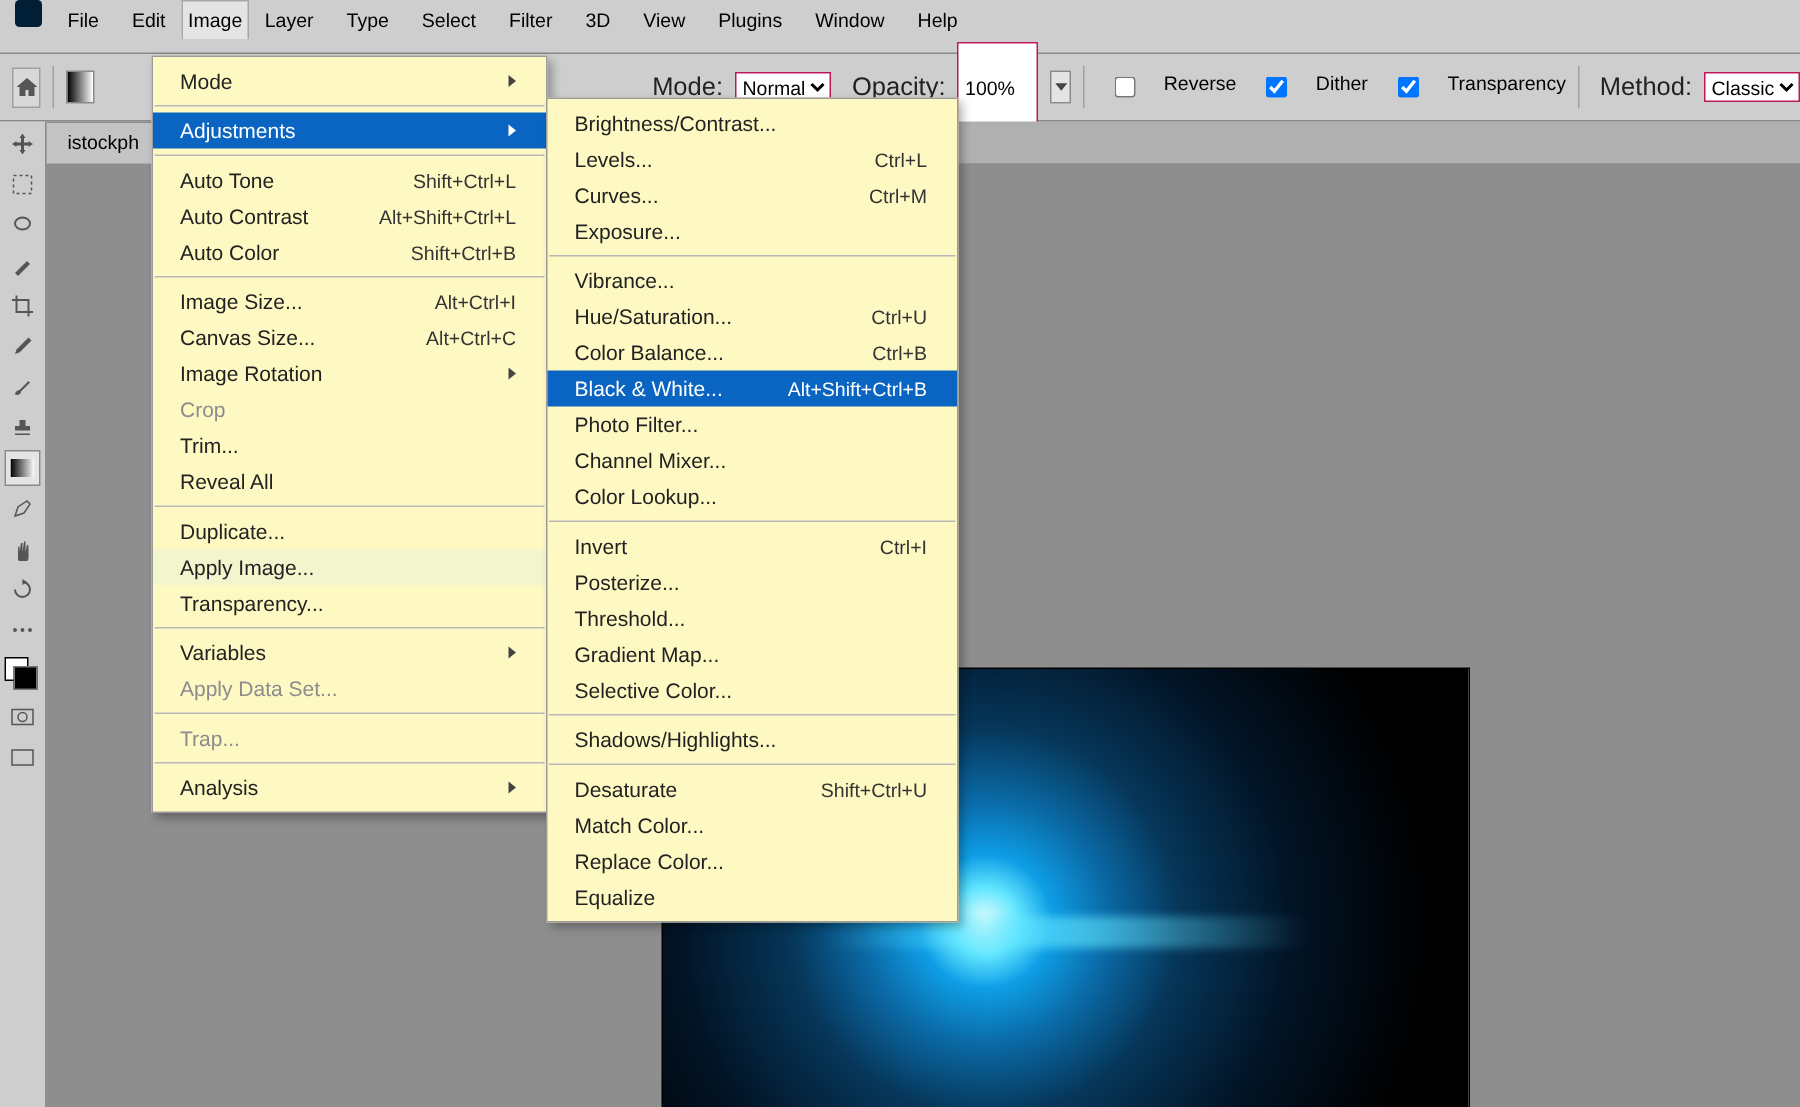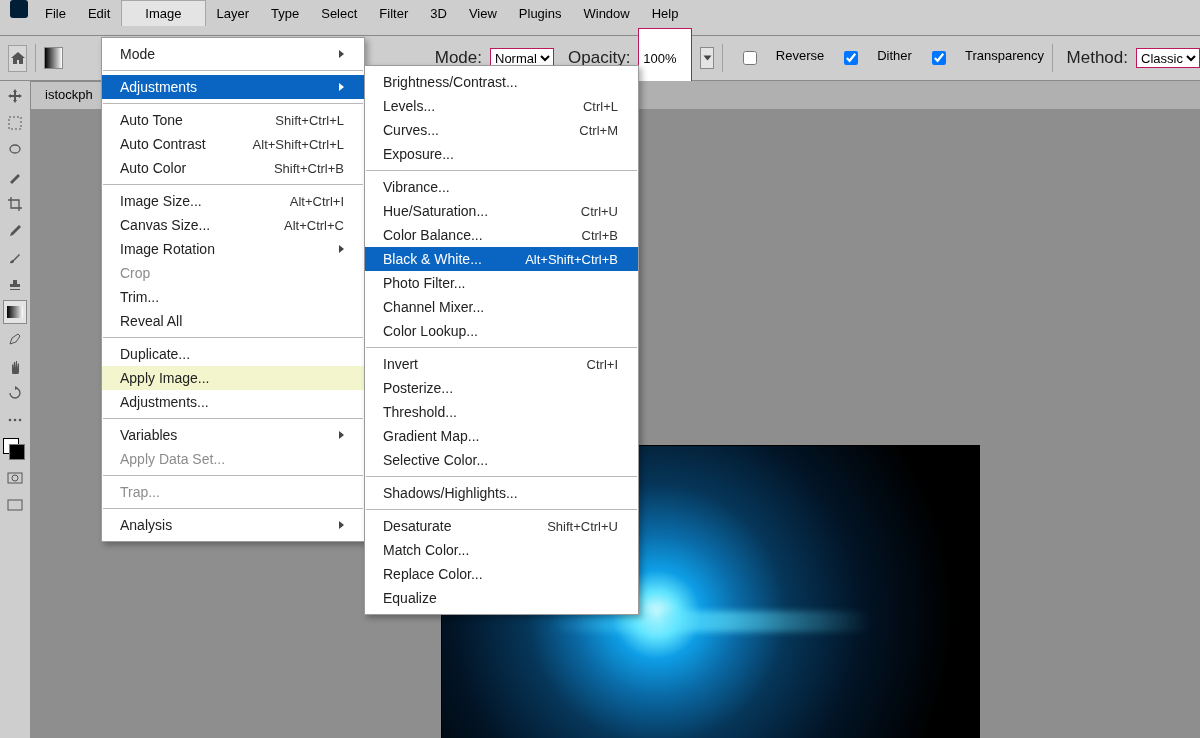--- a/index.html
+++ b/index.html
@@ -1,19 +1,19 @@
 <!DOCTYPE html>
 <html><head>
 <meta charset="utf-8">
 <style>
   html,body{margin:0;padding:0;width:1200px;height:738px;background:#8e8e8e;font-family:"Segoe UI",Tahoma,Arial,sans-serif;font-size:13px;color:#000;overflow:hidden}
   .menubar{position:absolute;left:0;top:0;width:1200px;height:36px;background:#cecece;border-bottom:1px solid #8a8a8a;display:flex;align-items:flex-start;padding-left:10px;box-sizing:border-box}
   .logo{width:18px;height:18px;background:#001e36;border-radius:3px;margin-right:6px}
   .menubar .mi{padding:6px 11px;cursor:default}
-  .menubar .mi.active{background:#e4e4e4;border:1px solid #a7a7a7;border-bottom:none;padding:5px 23px}
+  .menubar .mi.active{background:#e4e4e4;border:1px solid #a7a7a7;border-bottom:none;padding:5px 3px}
   .optbar{position:absolute;left:0;top:36px;width:1200px;height:45px;background:#cecece;border-bottom:1px solid #8a8a8a;display:flex;align-items:center;padding-left:4px;box-sizing:border-box;gap:8px}
   .optbar .home{width:26px;height:25px;border:1px solid #a0a0a0;background:#d8d8d8;display:grid;place-items:center;margin-left:4px}
   .optbar .sep{width:1px;height:28px;background:#a0a0a0}
   .optbar .swatch{width:26px;height:20px;border:1px solid #8a8a8a;background:linear-gradient(90deg,#000,#fff)}
   .optbar .lbl{font-size:17px;color:#222;margin-left:6px}
   .optbar select,.optbar input[type=text]{font-size:13px;background:#fff;border:1px solid #be185d;height:20px}
   .optbar .drop{width:96px}
   .optbar .num{width:44px;text-align:left;padding:19px 4px}
   .optbar .smallbtn{width:18px;height:20px;border:1px solid #8a8a8a;background:#e4e4e4;display:grid;place-items:center}
   .optbar .chk{display:flex;gap:16px;margin-left:8px}
@@ -22,21 +22,21 @@
   .docbar .tab{position:absolute;left:0;top:0;height:27px;background:#c4c4c4;border:1px solid #8a8a8a;border-bottom:none;padding:5px 14px 0 14px;font-size:13px}
   .toolbar{position:absolute;left:0;top:81px;width:30px;height:657px;background:#cecece;border-right:1px solid #8a8a8a}
   .toolbar .tbtn{width:24px;height:24px;margin:3px;display:grid;place-items:center;color:#444}
   .toolbar .tbtn.sel{background:#e4e4e4;border:1px solid #8a8a8a;width:22px;height:22px}
   .toolbar .colors{margin:6px 3px;width:22px;height:22px;position:relative}
   .toolbar .colors .fg{position:absolute;left:0;top:0;width:14px;height:14px;background:#fff;border:1px solid #000}
   .toolbar .colors .bg{position:absolute;right:0;bottom:0;width:14px;height:14px;background:#000;border:1px solid #777}
   .canvas-area{position:absolute;left:30px;top:109px;right:0;bottom:0;background:#8e8e8e}
   .canvas-img{position:absolute;left:412px;top:337px;width:537px;height:351px;background:radial-gradient(circle at 40% 48%,#eafffd 0%,#63e6ff 6%,#0e9ee6 12%,#0a6aa6 22%,#063659 35%,#021426 55%,#000 80%);box-shadow:0 0 0 1px #000}
   .canvas-img:before{content:"";position:absolute;left:20%;top:47%;width:60%;height:6%;background:linear-gradient(90deg,rgba(14,158,230,0) 0%,rgba(99,230,255,.6) 45%,rgba(99,230,255,.6) 55%,rgba(14,158,230,0) 100%);filter:blur(3px)}
-  .dropdown{position:absolute;background:#ffffff;border:1px solid #9b9b9b;box-shadow:3px 3px 6px rgba(0,0,0,.3);font-size:14px;color:#222}
+  .dropdown{position:absolute;background:#fef9c3;border:1px solid #9b9b9b;box-shadow:3px 3px 6px rgba(0,0,0,.3);font-size:14px;color:#222}
   .dropdown .row{display:flex;align-items:center;height:24px;padding:0 20px 0 18px;cursor:default;white-space:nowrap}
   .dropdown .row .l{flex:1}
   .dropdown .row .k{margin-left:30px;color:#333;font-size:13px}
   .dropdown .row .ar{margin-left:auto}
   .dropdown .row.disabled{color:#8c8c8c}
   .dropdown .row.sel{background:#0a64c2;color:#fff}
   .dropdown .row.sel .k{color:#fff}
   .dropdown .row.hl{background:#f3f6cc}
   .dropdown hr{margin:4px 1px;border:none;border-top:1px solid #b8b8b8}
   #dd-image{left:101px;top:37px;width:262px;padding:4px 0}
@@ -244,21 +244,21 @@
       <span class="l">Reveal All</span>
     </div>
   <hr>
   <div class="row">
       <span class="l">Duplicate...</span>
     </div>
   <div class="row hl">
       <span class="l">Apply Image...</span>
     </div>
   <div class="row">
-      <span class="l">Adjustments...</span>
+      <span class="l">Transparency...</span>
     </div>
   <hr>
   <div class="row">
       <span class="l">Variables</span>
       <span class="ar tri"></span>
     </div>
   <div class="row disabled">
       <span class="l">Apply Data Set...</span>
     </div>
   <hr>

